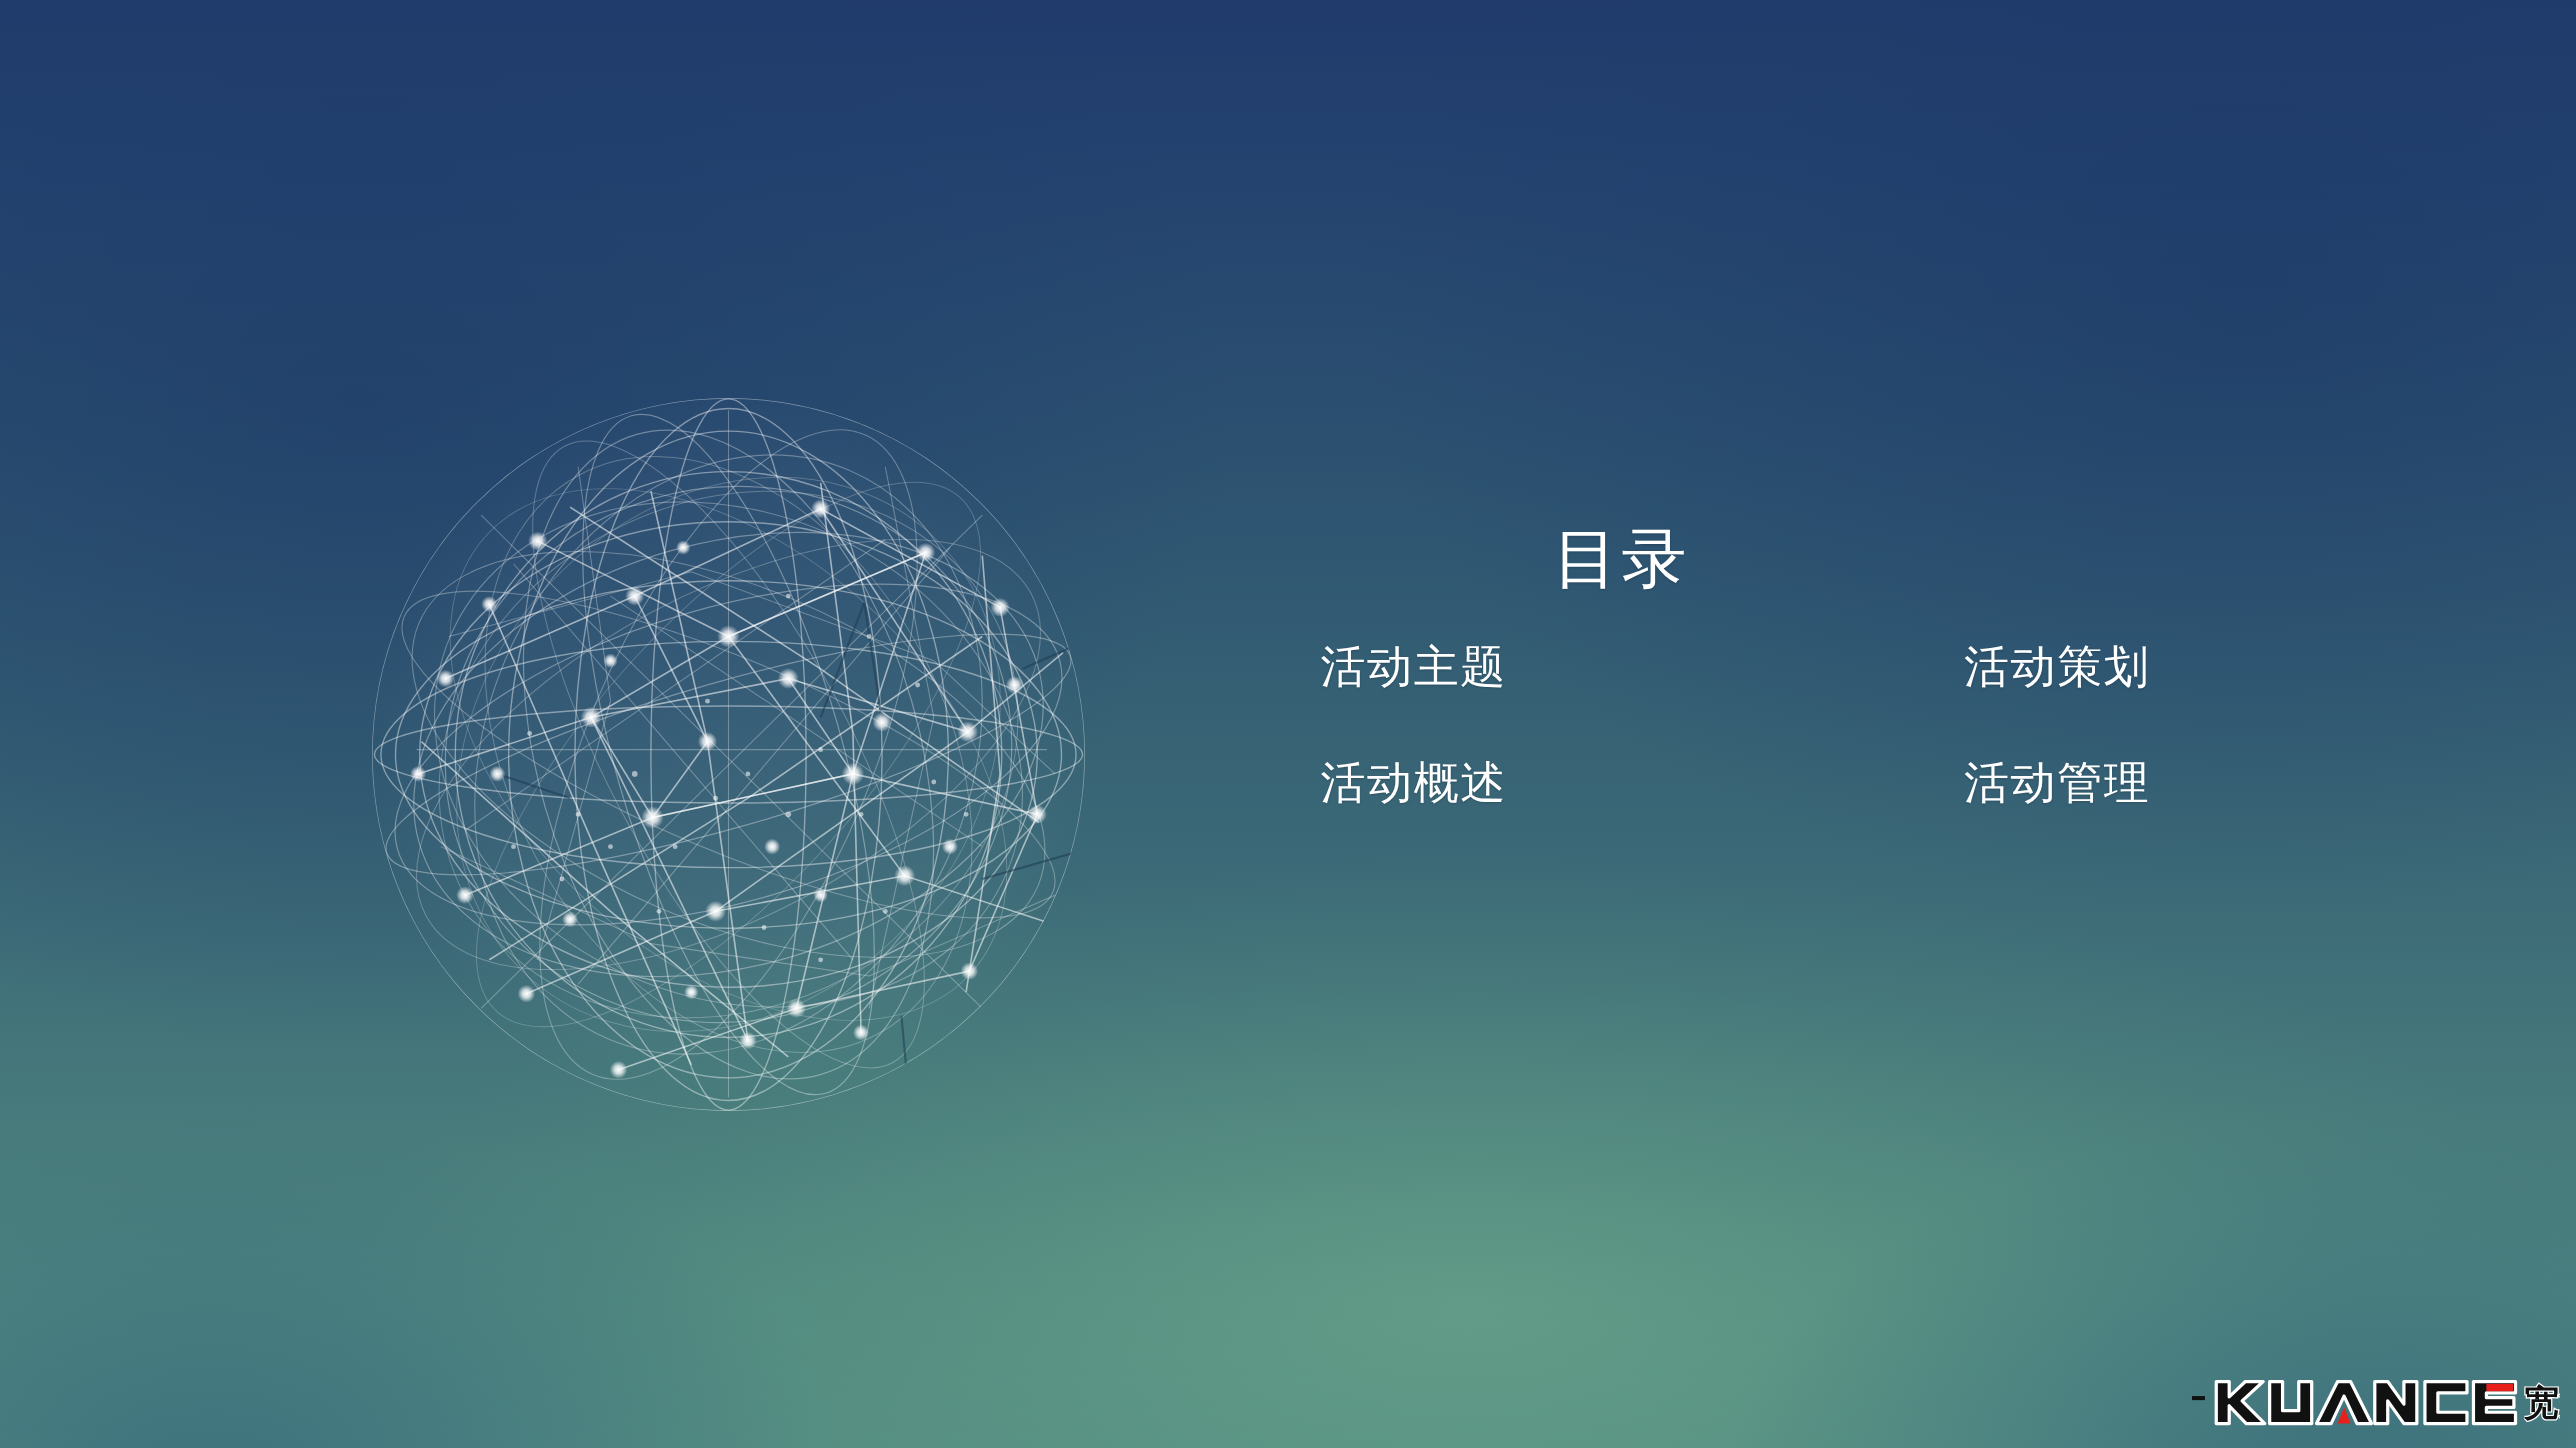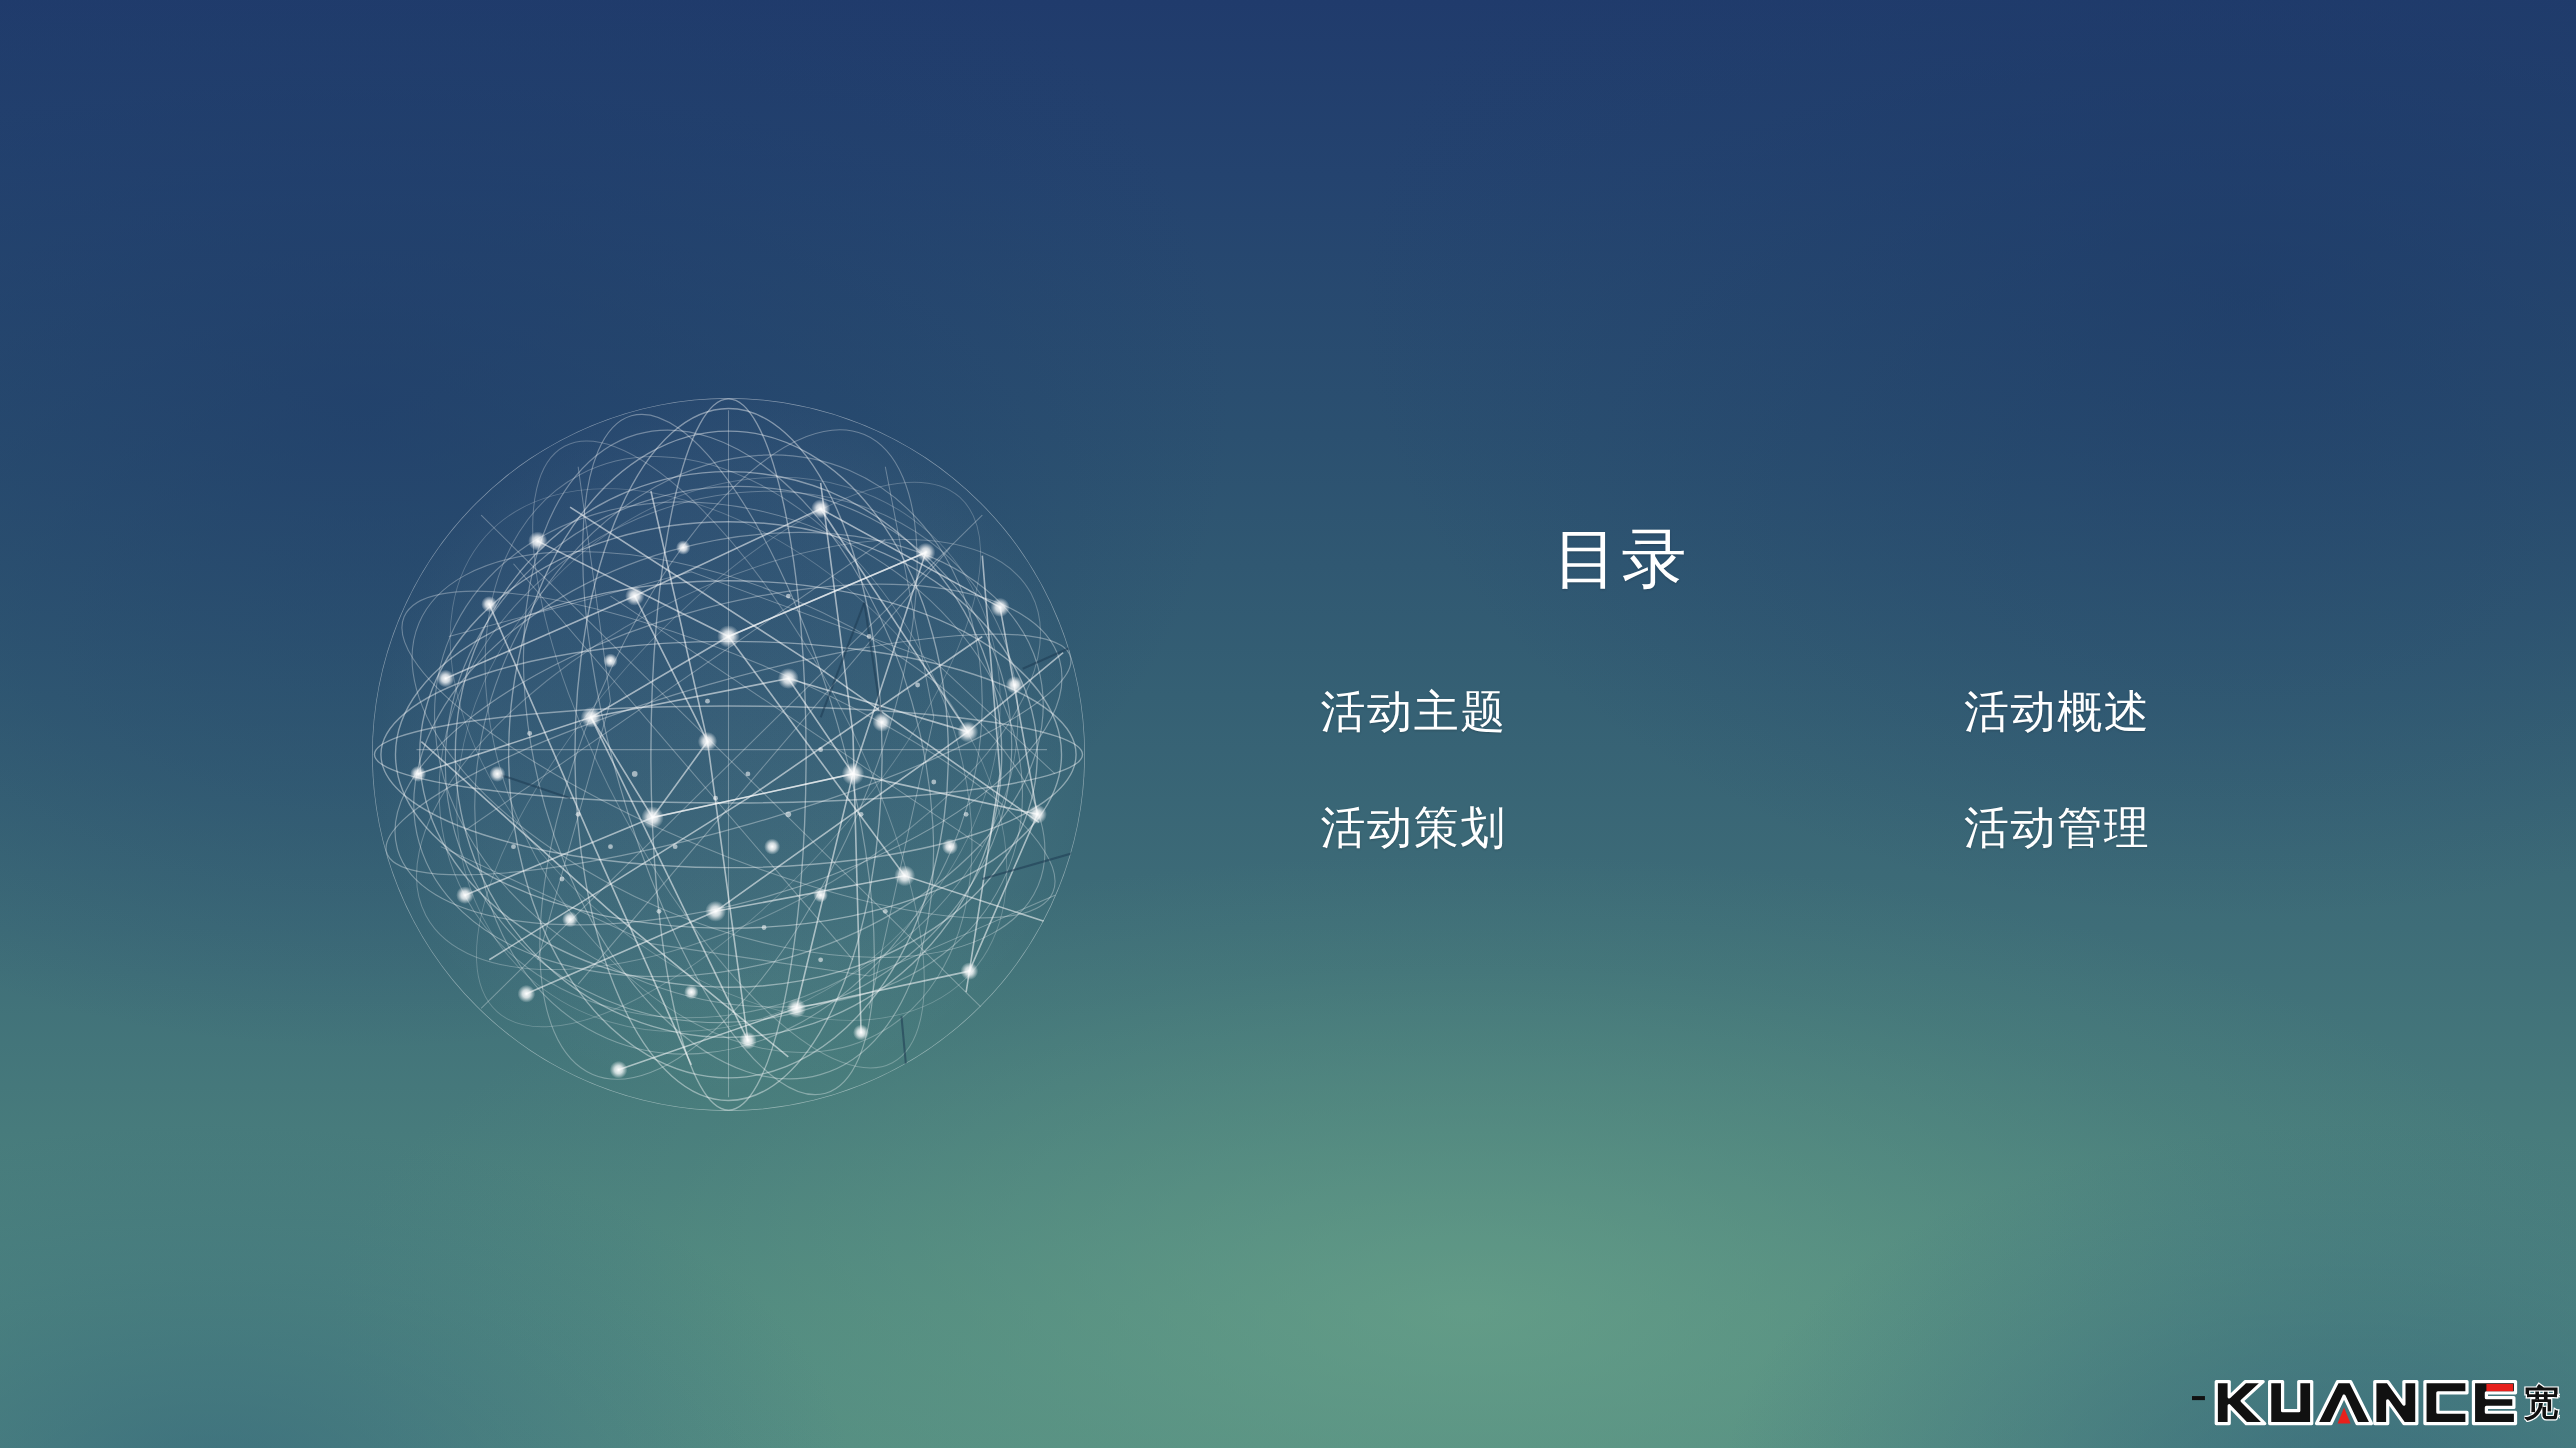--- a/index.html
+++ b/index.html
@@ -126,21 +126,21 @@
   .toc-subtitle {
     font-size: 36px;
     line-height: 1.0;
     color: #f4f6f4;
     letter-spacing: 1.6px;
     font-weight: 400;
     margin: 27.5px 0 0 0;
     text-shadow: 0 0.8px 2.4px rgba(0,0,0,0.15);
   }
   .toc-grid {
-    margin-top: 96px;
+    margin-top: 51px;
     display: grid;
     grid-template-columns: 430px 430px;
     grid-row-gap: 66px;
   }
   .toc-item {
     font-size: 45px;
     line-height: 1.12;
     color: #ffffff;
     letter-spacing: 1.6px;
     font-weight: 400;
@@ -350,22 +350,22 @@
   </div>
 
   <div class="toc-block">
 
     <div class="toc-heading">
       <div class="toc-title">目录</div>
     </div>
 
     <div class="toc-grid">
       <div class="toc-item">活动主题</div>
+      <div class="toc-item">活动策划</div>
       <div class="toc-item">活动概述</div>
-      <div class="toc-item">活动策划</div>
       <div class="toc-item">活动管理</div>
     </div>
   </div>
 
   <div id="logo">
     <svg width="368" height="57" viewBox="0 0 455 70" xmlns="http://www.w3.org/2000/svg">
 
       <rect x="0" y="32" width="16" height="5" fill="#111111"></rect>
 
       <g stroke="#ffffff" stroke-width="4" stroke-linejoin="round" fill="#111111">

